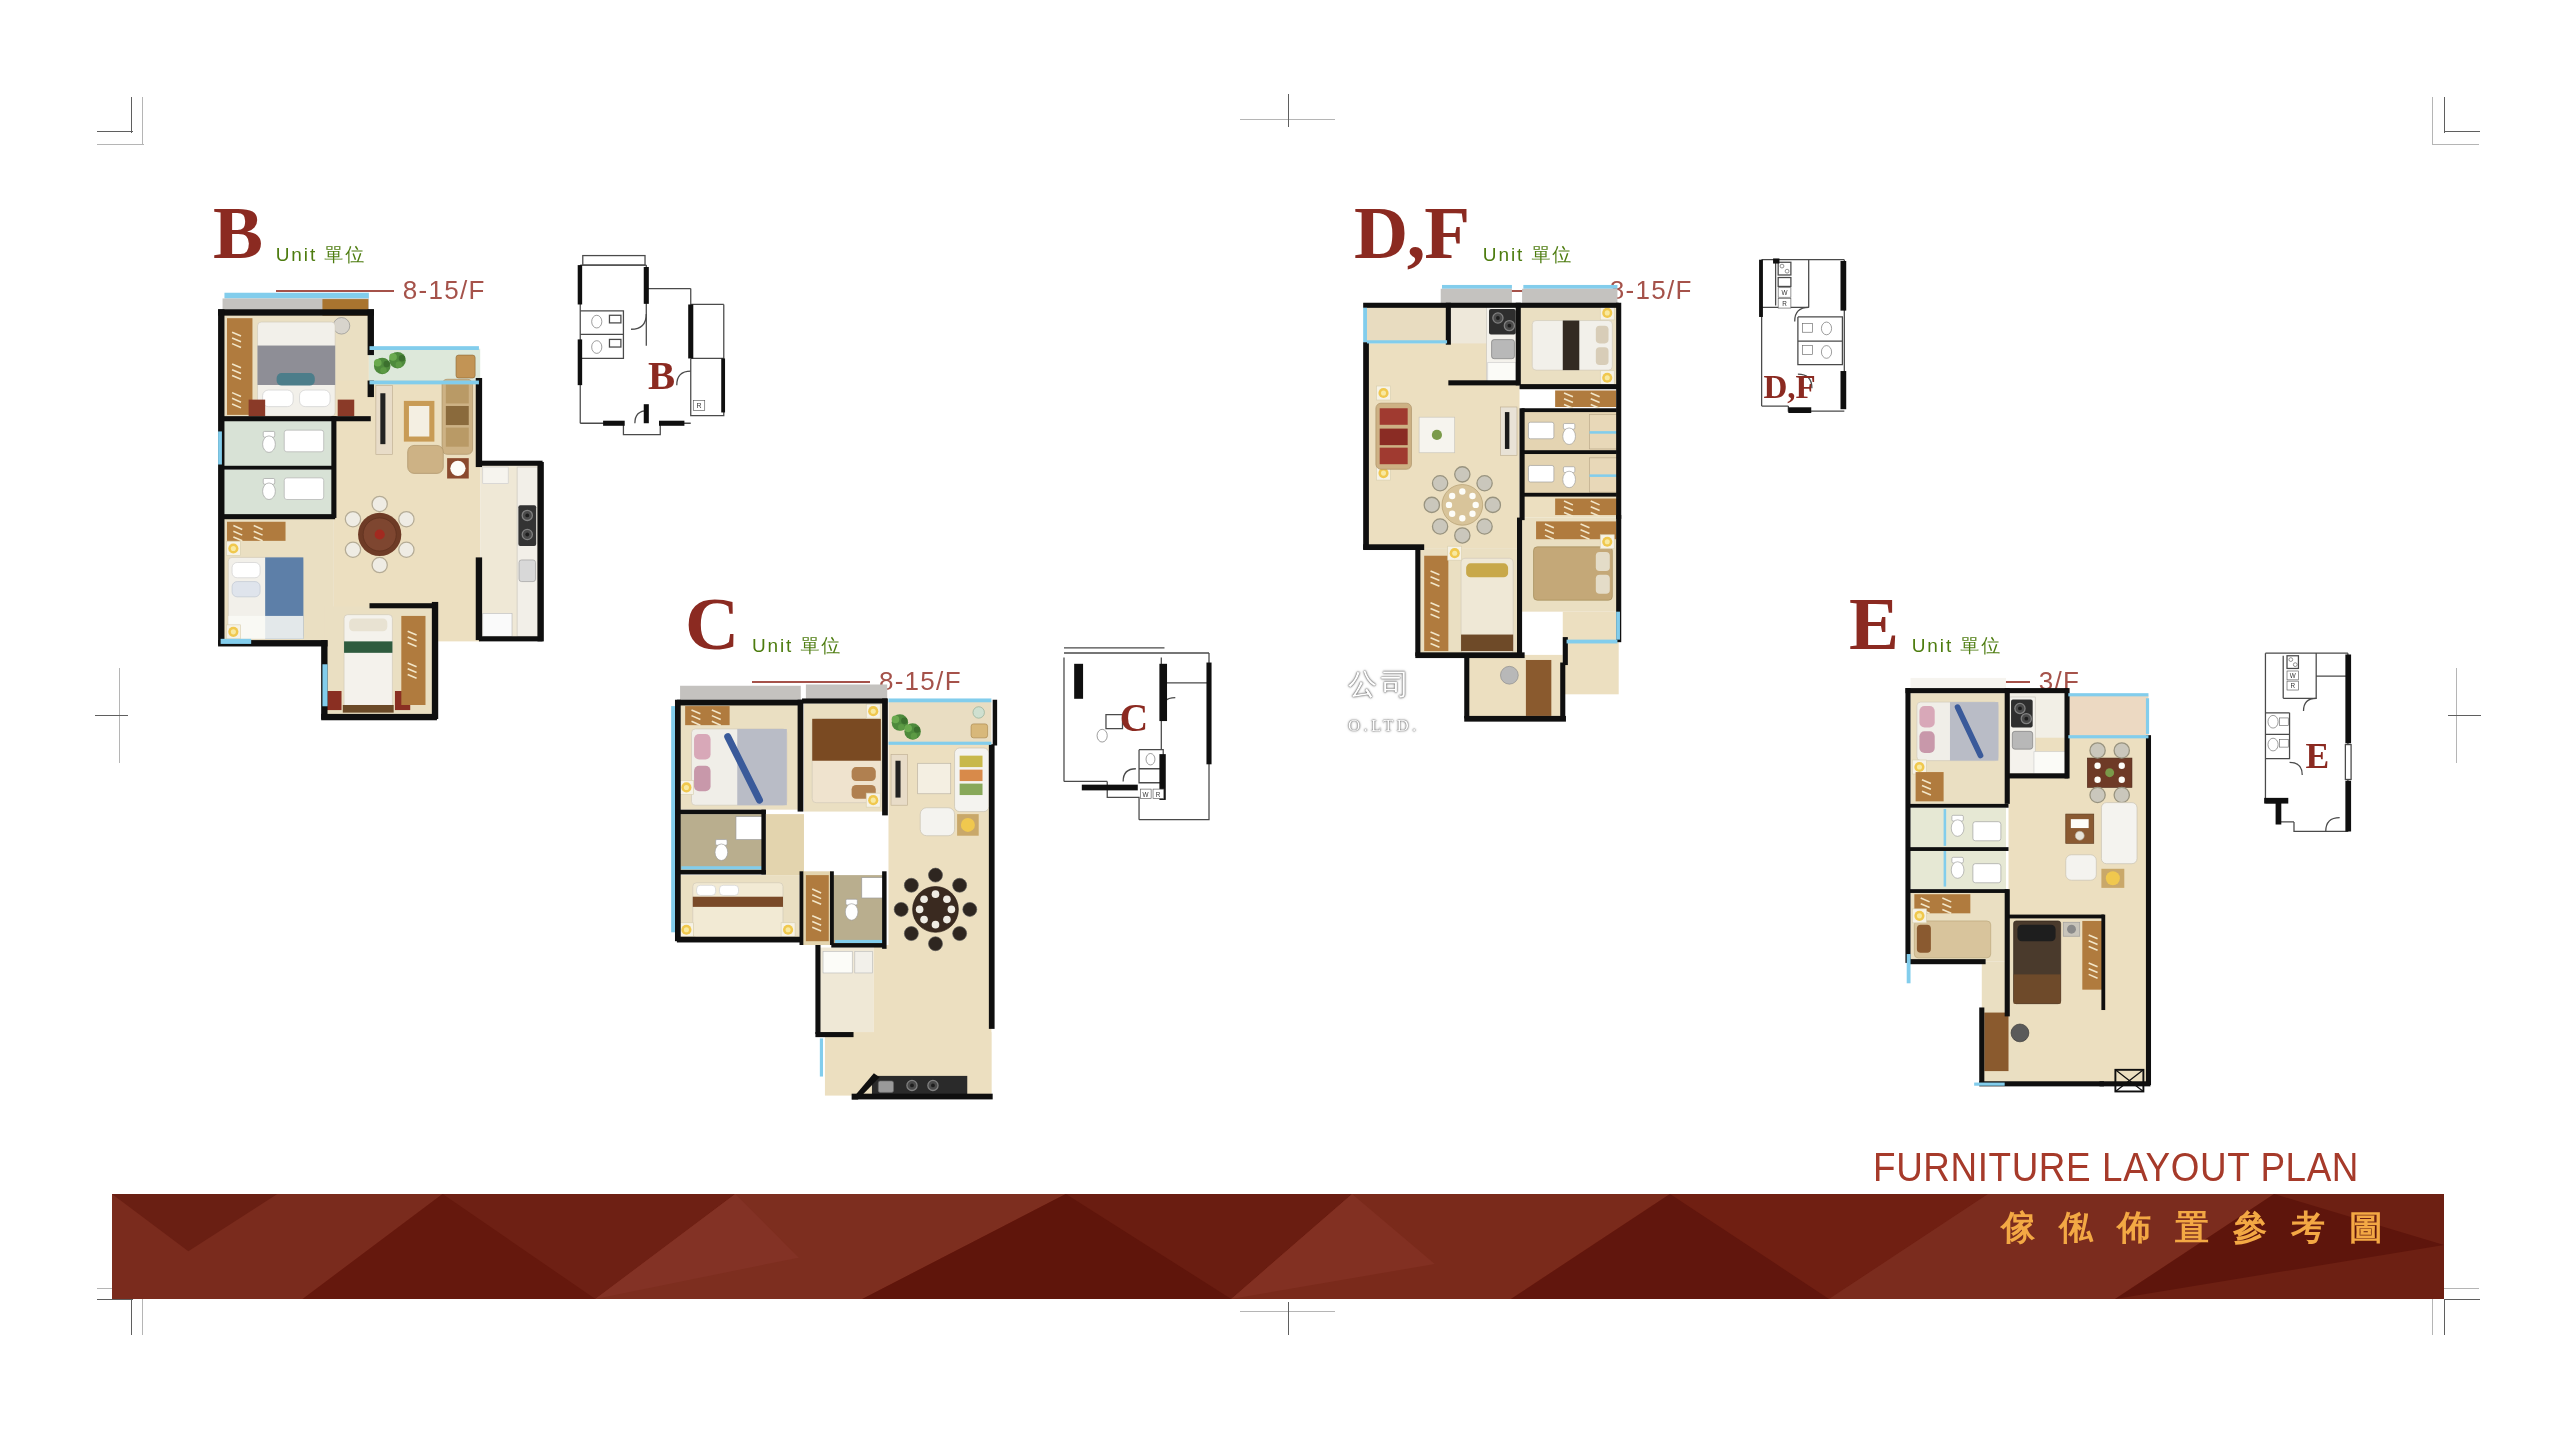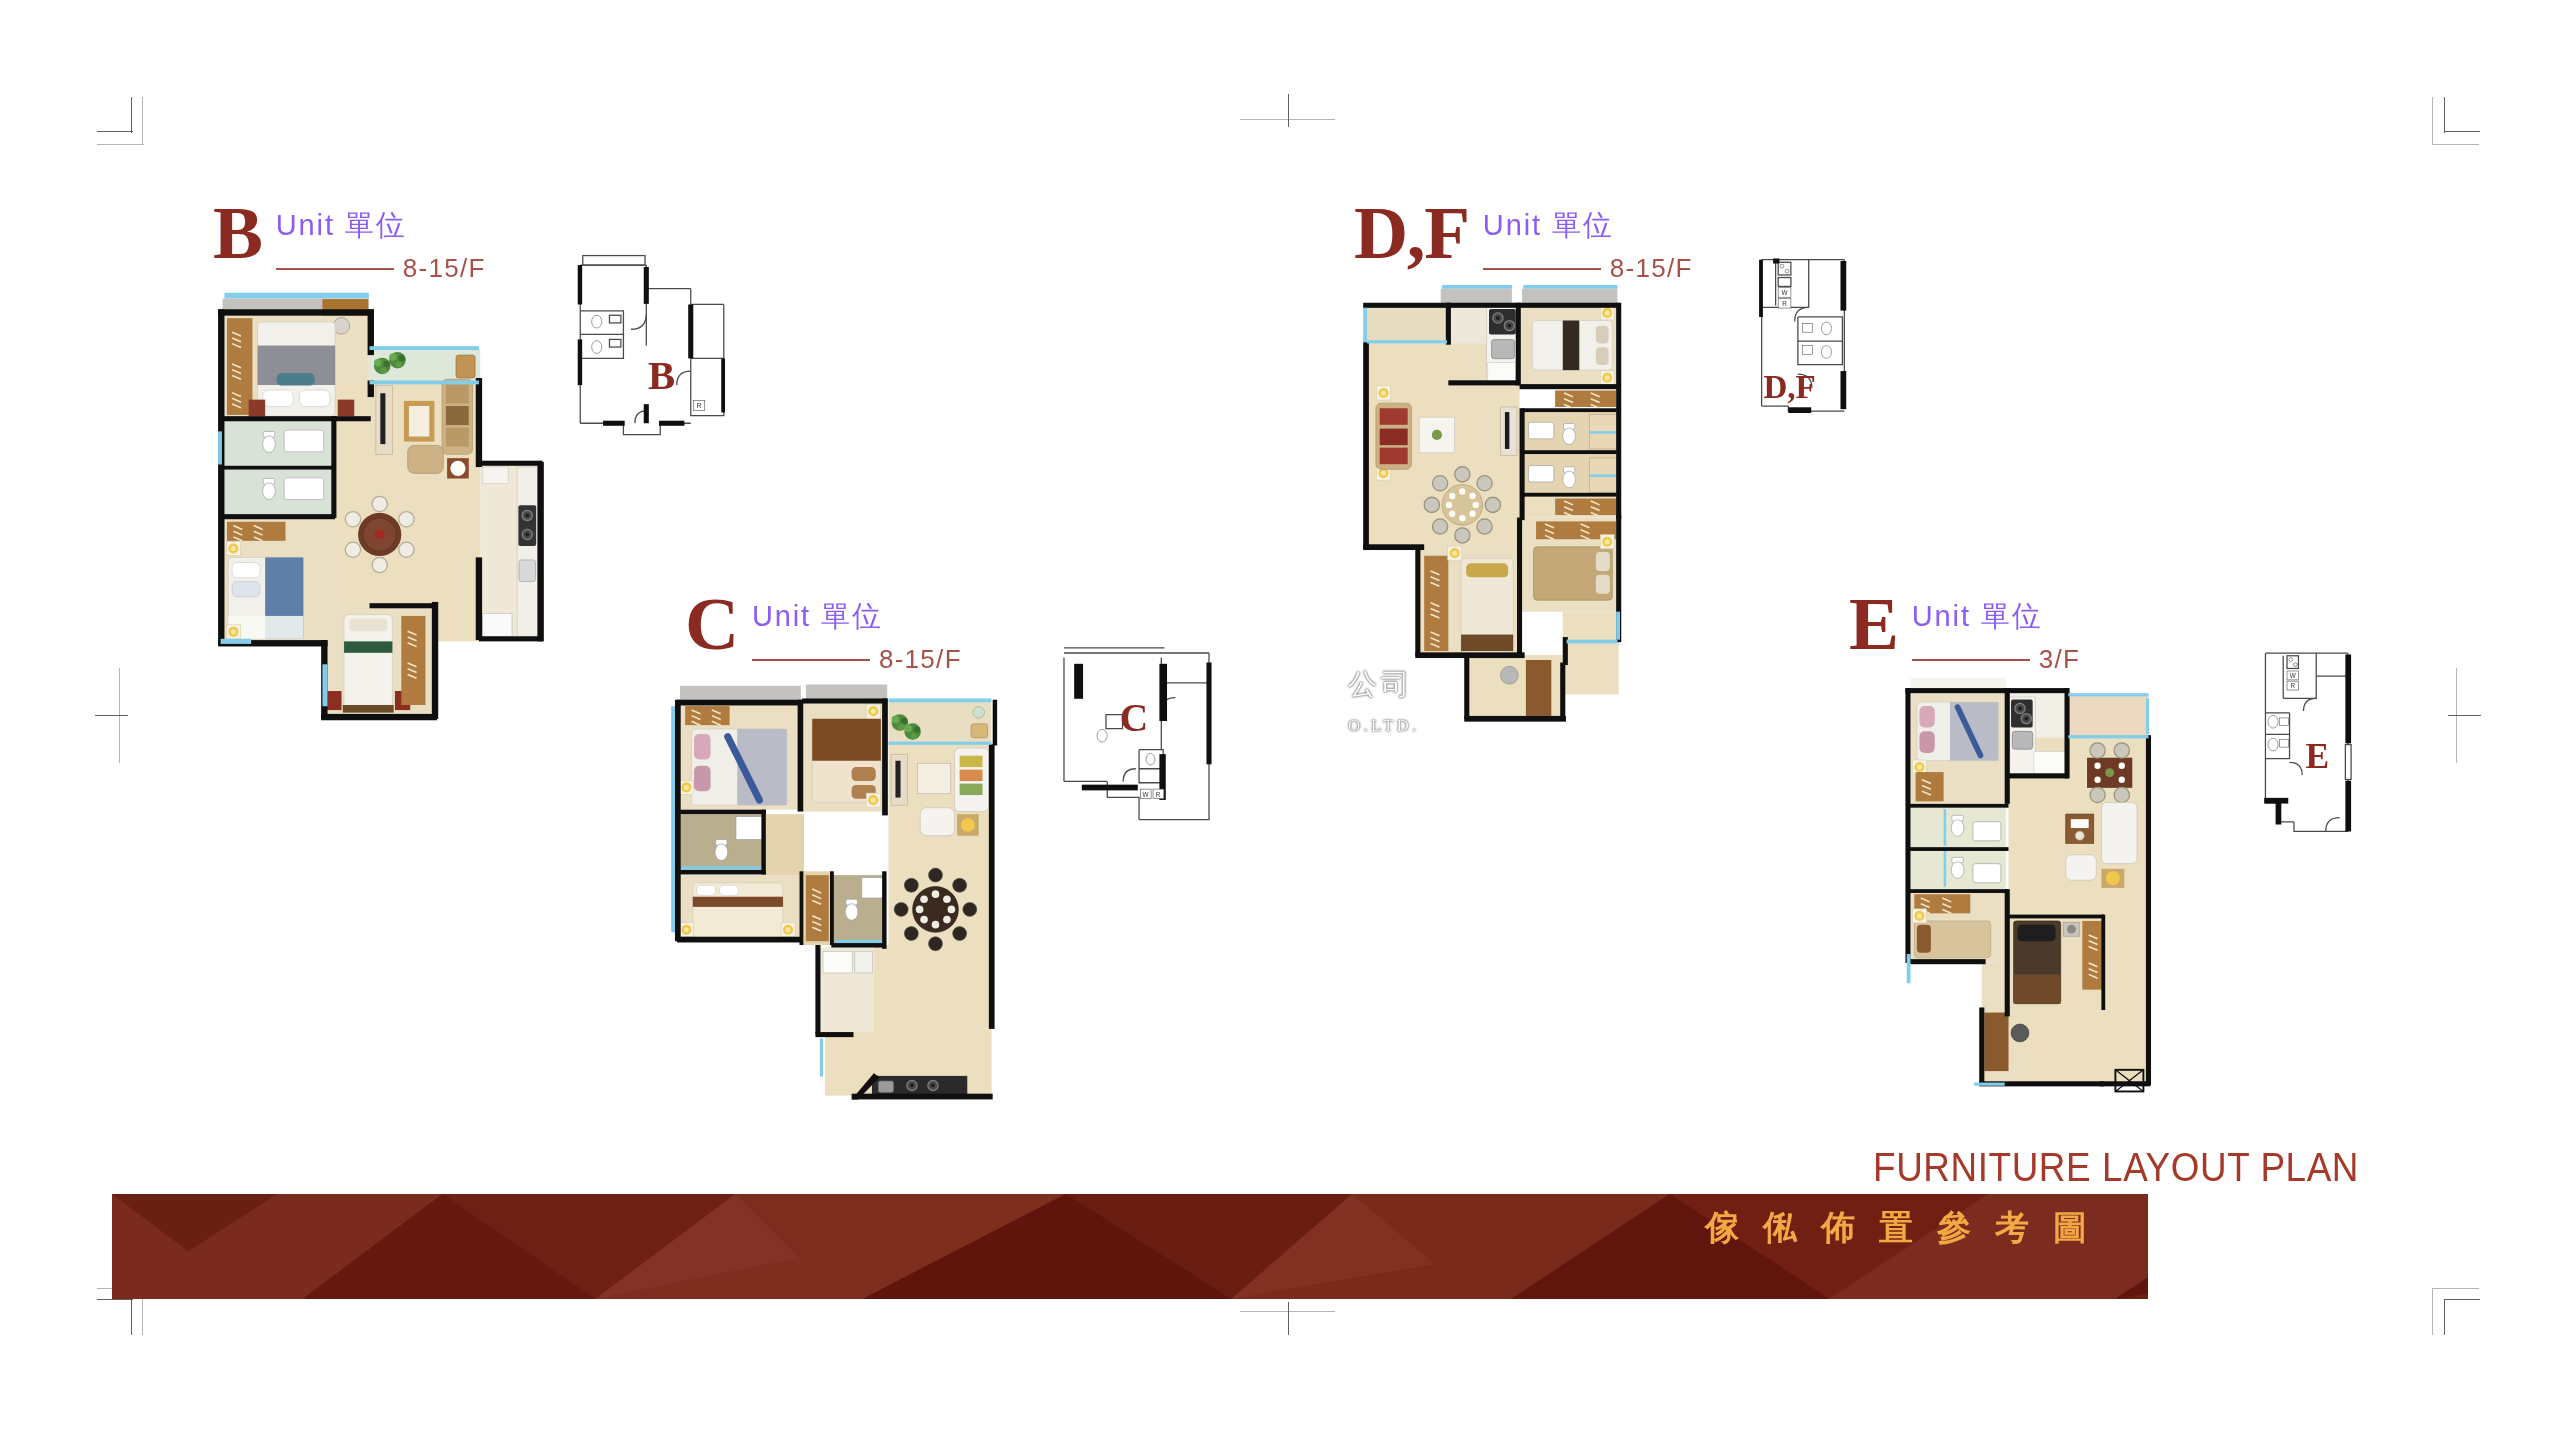--- a/index.html
+++ b/index.html
@@ -7,32 +7,32 @@
         font-family:"Liberation Sans",sans-serif;}
   
   .cm{position:absolute;background:#8d8d8d;}
   .cm.dark{background:#5f5f5f;}
   .cm.light{background:#b5b5b5;}
   
   .unit-header{position:absolute;display:flex;}
   .big-letter{font-family:"Liberation Serif",serif;font-weight:bold;
               font-size:75px;line-height:.82;color:#8b2a21;letter-spacing:-1.3px;}
   .uh-right{margin-left:14px;padding-top:3.8px;}
-  .unit-label{display:block;font-size:29px;color:#8b5cf6;letter-spacing:1.9px;}
+  .unit-label{display:block;font-size:19px;color:#4d7c0f;letter-spacing:1.9px;margin-top:36px;}
   .floor-row{display:flex;align-items:center;margin-top:7.6px;}
   .rule{width:118px;height:1.9px;background:#a5524a;}
   .floor-label{font-size:26px;font-weight:300;color:#a5524a;margin-left:9px;letter-spacing:1.3px;text-align:right;}
   
   .plan,.keyplan{position:absolute;}
   .keytext{font-family:"Liberation Serif",serif;font-weight:bold;fill:#8b2a21;}
   .wm{position:absolute;color:#fff;text-shadow:0 0 2.5px rgba(0,0,0,.55),0 0 1.3px rgba(0,0,0,.8);}
   .wm .cjk{font-size:29px;font-weight:normal;letter-spacing:3.8px;}
   .wm .lat{font-family:"Liberation Serif",serif;font-size:17px;letter-spacing:3.2px;margin-top:11px;}
   
-  .banner{position:absolute;left:112px;top:1194px;width:1992px;height:105px;overflow:hidden;padding-left:44px;}
+  .banner{position:absolute;left:112px;top:1194px;width:2332px;height:105px;overflow:hidden;}
   .banner svg{position:absolute;left:0;top:0;}
   .banner-cjk{position:absolute;top:11.4px;right:37px;font-size:34px;font-weight:bold;
               color:#f3a844;letter-spacing:24px;white-space:nowrap;}
   .banner-title{position:absolute;top:1148px;right:217px;font-size:38px;color:#a63a2a;
                 letter-spacing:0.6px;transform:scale(.97,1.08);transform-origin:right bottom;
                 white-space:nowrap;}
 </style>
 </head>
 <body>
 

